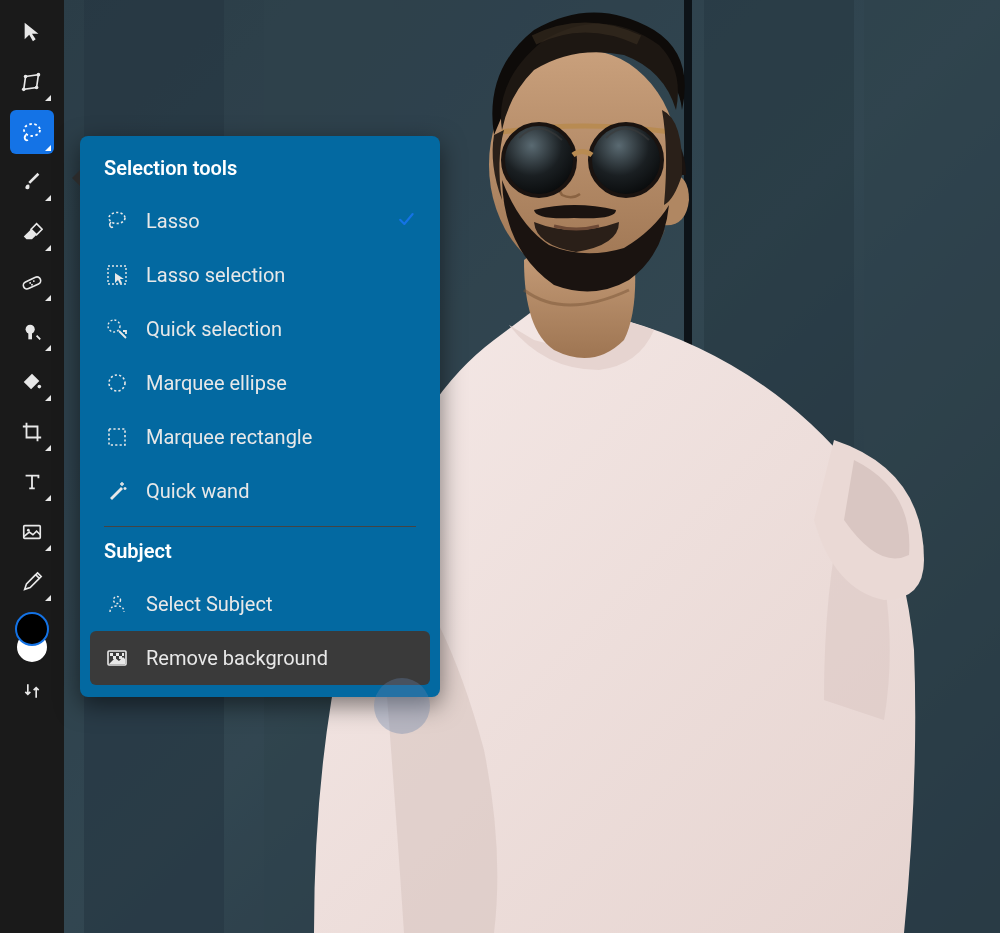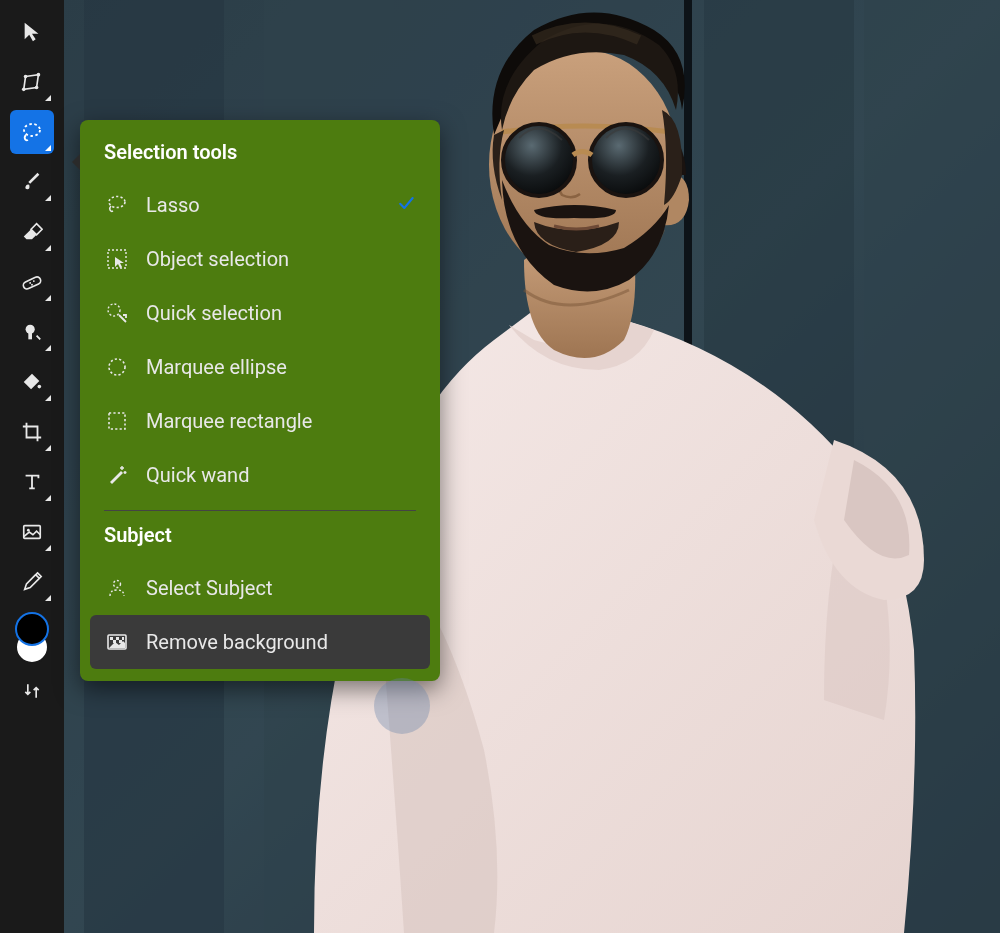--- a/index.html
+++ b/index.html
@@ -75,23 +75,23 @@
     flex: 1;
     position: relative;
     overflow: hidden;
   }
   .canvas svg { display: block; }
 
   
   .flyout {
     position: absolute;
     left: 80px;
-    top: 120px;
+    top: 136px;
     width: 360px;
-    background: #4d7c0f;
+    background: #0369a1;
     border-radius: 8px;
     box-shadow: 0 8px 24px rgba(0,0,0,0.5);
     padding: 20px 10px 12px 10px;
     color: #e8e8e8;
     z-index: 20;
   }
   .flyout::before {
     content: "";
     position: absolute;
     left: -8px;
@@ -376,21 +376,21 @@
     </span>
   </div>
 
   <div class="fly-item">
     <span class="fi-icon">
       <svg width="24" height="24" viewBox="0 0 24 24">
           <rect x="3" y="3" width="18" height="18" fill="none" stroke="#e8e8e8" stroke-width="1.4" stroke-dasharray="2 2"></rect>
           <path d="M10 10 L10 20 L13 17 L15 21 L17 20 L15 16 L19 16 Z" fill="#e8e8e8"></path>
         </svg>
     </span>
-    <span>Object selection</span>
+    <span>Lasso selection</span>
   </div>
 
   <div class="fly-item">
     <span class="fi-icon">
       <svg width="24" height="24" viewBox="0 0 24 24">
           <circle cx="9" cy="9" r="6" fill="none" stroke="#e8e8e8" stroke-width="1.4" stroke-dasharray="2 2"></circle>
           <path d="M14 14 L21 21 M18 14 L21 14 L21 17" fill="none" stroke="#e8e8e8" stroke-width="1.8"></path>
         </svg>
     </span>
     <span>Quick selection</span>

